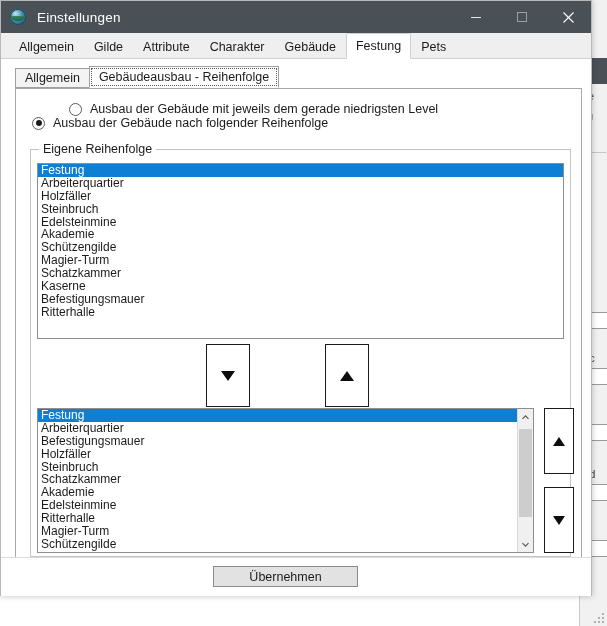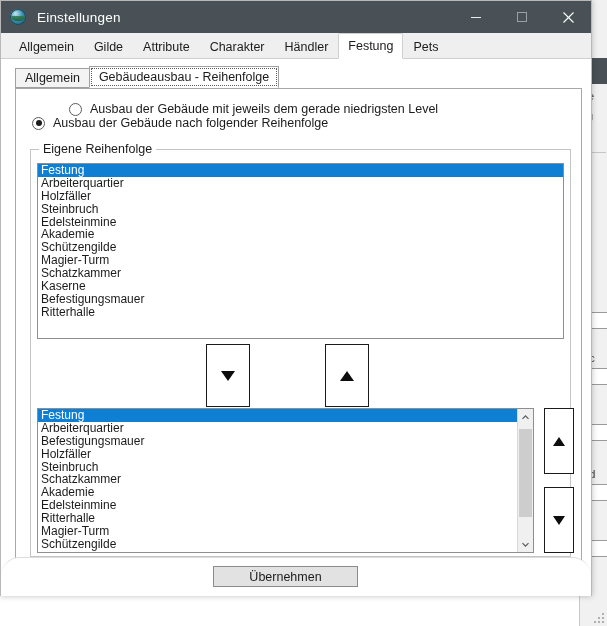--- a/index.html
+++ b/index.html
@@ -111,21 +111,21 @@
   .tri.up{border-left:7px solid transparent;border-right:7px solid transparent;border-bottom:10px solid #0d0d0d;}
 
   
   #btn-order-up{position:absolute;left:513px;top:258px;width:30px;height:66px;}
   #btn-order-down{position:absolute;left:513px;top:337px;width:30px;height:66px;}
   #btn-order-up .tri.up{border-left:6px solid transparent;border-right:6px solid transparent;border-bottom:9px solid #0d0d0d;}
   #btn-order-down .tri.down{border-left:6px solid transparent;border-right:6px solid transparent;border-top:9px solid #0d0d0d;}
 
   
   #footer{position:absolute;left:0;right:0;bottom:0;height:38px;border-top:1px solid #dcdcdc;
-          background:#ffffff;border-radius:19px;}
+          background:#ffffff;}
   #apply-button{position:absolute;left:212px;top:8px;width:145px;height:21px;
                 background:#e2e2e2;border:1px solid #8b8b8b;box-sizing:border-box;
                 font-size:12.5px;color:#1b1b1b;display:flex;align-items:center;
                 justify-content:center;}
 </style>
 </head>
 <body>
 
 <div id="bg-desktop">
   <div class="bg-window">
@@ -178,21 +178,21 @@
           </svg>
       </div>
     </div>
   </div>
 
   <div id="tabstrip">
     <div class="tab">Allgemein</div>
     <div class="tab">Gilde</div>
     <div class="tab">Attribute</div>
     <div class="tab">Charakter</div>
-    <div class="tab">Händler</div>
+    <div class="tab">Gebäude</div>
     <div class="tab active">Festung</div>
     <div class="tab">Pets</div>
   </div>
 
   <div id="client">
 
     <div id="inner-tabs">
       <div class="itab">Allgemein</div>
       <div class="itab active">Gebäudeausbau - Reihenfolge</div>
     </div>

